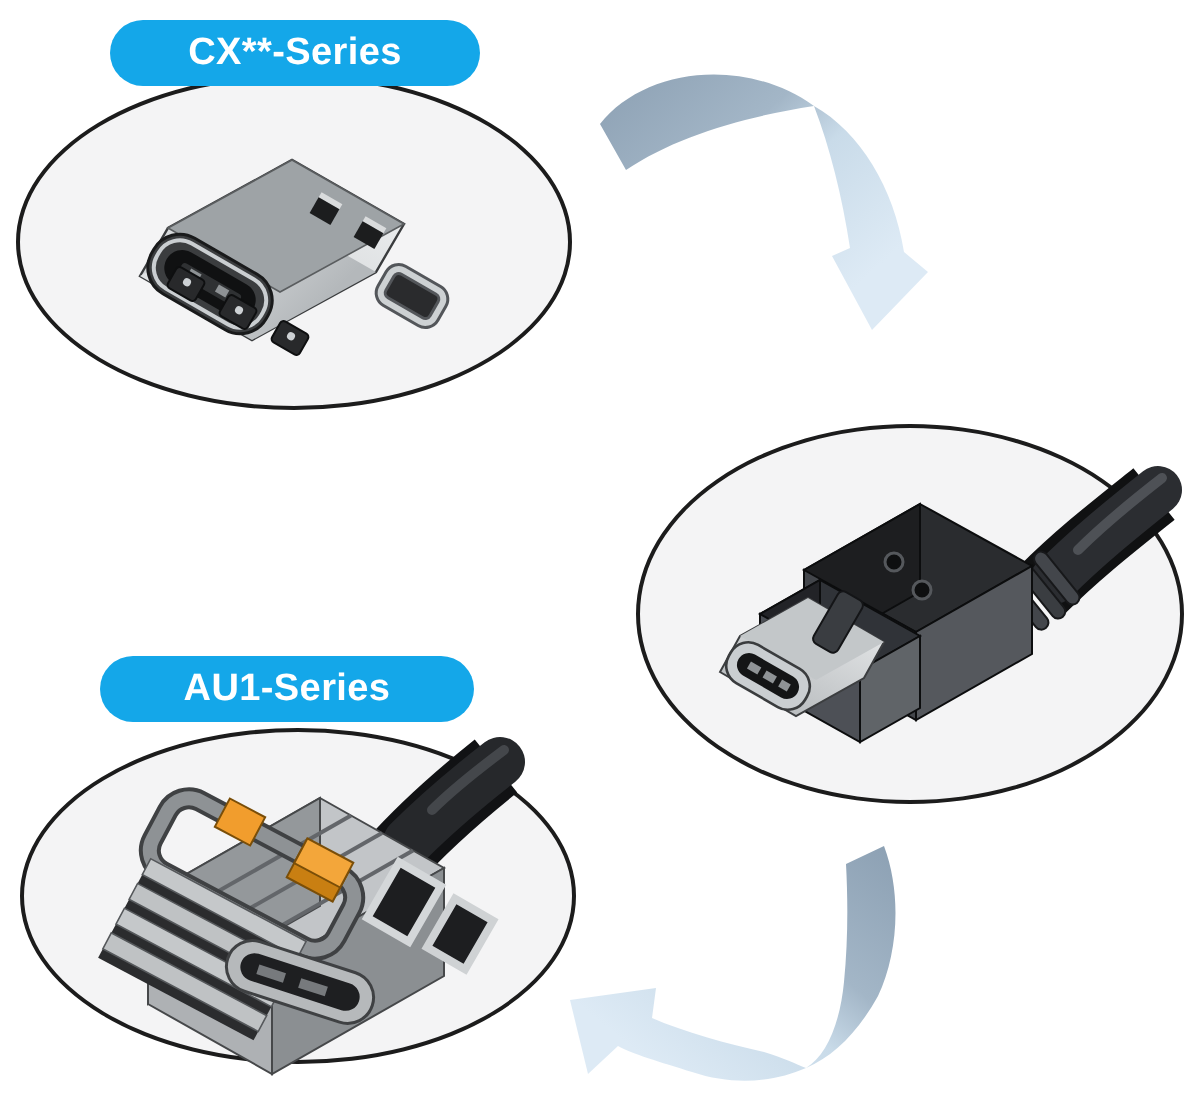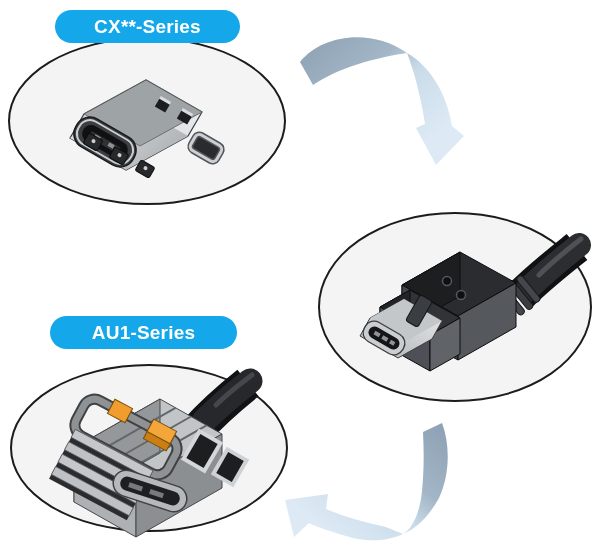--- a/index.html
+++ b/index.html
@@ -14,21 +14,21 @@
   .ellipse-cx   {left:8px;  top:37px;  width:278px;height:168px;}
   .ellipse-cable{left:318px;top:212px; width:274px;height:190px;}
   .ellipse-au1  {left:10px; top:364px; width:278px;height:168px;}
   .pill{
     position:absolute;height:33px;border-radius:17px;background:#14a7e9;
     color:#ffffff;font-weight:bold;font-size:19px;letter-spacing:.2px;
     display:flex;align-items:center;justify-content:center;z-index:3;
   }
   .pill-cx   {left:55px; top:10px; width:185px;}
   .pill-cable{left:358px;top:189px;width:185px;height:34px;}
-  .pill-au1  {left:50px; top:316px;width:187px;}
+  .pill-au1  {left:50px; top:328px;width:187px;}
   .illus{position:absolute;z-index:2;overflow:visible;}
   .illus-cx   {left:60px; top:72px;}
   .illus-cable{left:335px;top:237px;}
   .illus-au1  {left:30px; top:373px;}
   .arrow{position:absolute;z-index:2;overflow:visible;}
   .arrow-1{left:294px;top:26px;}
   .arrow-2{left:282px;top:415px;}
 </style>
 </head>
 <body>

